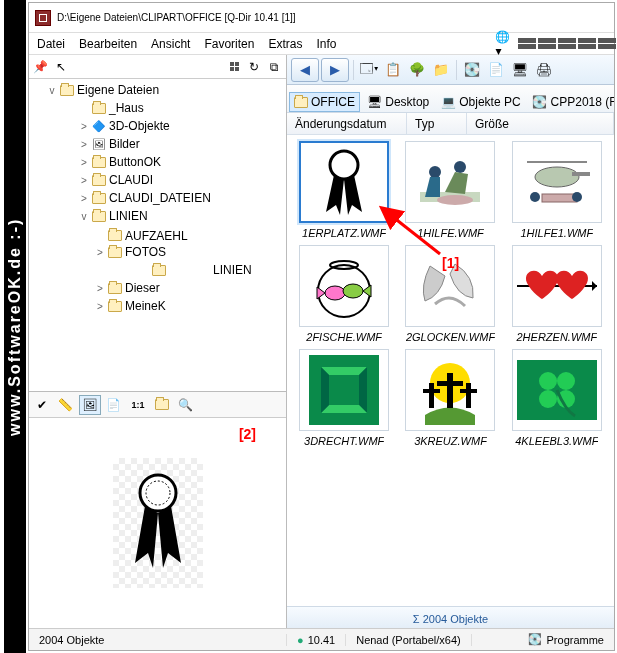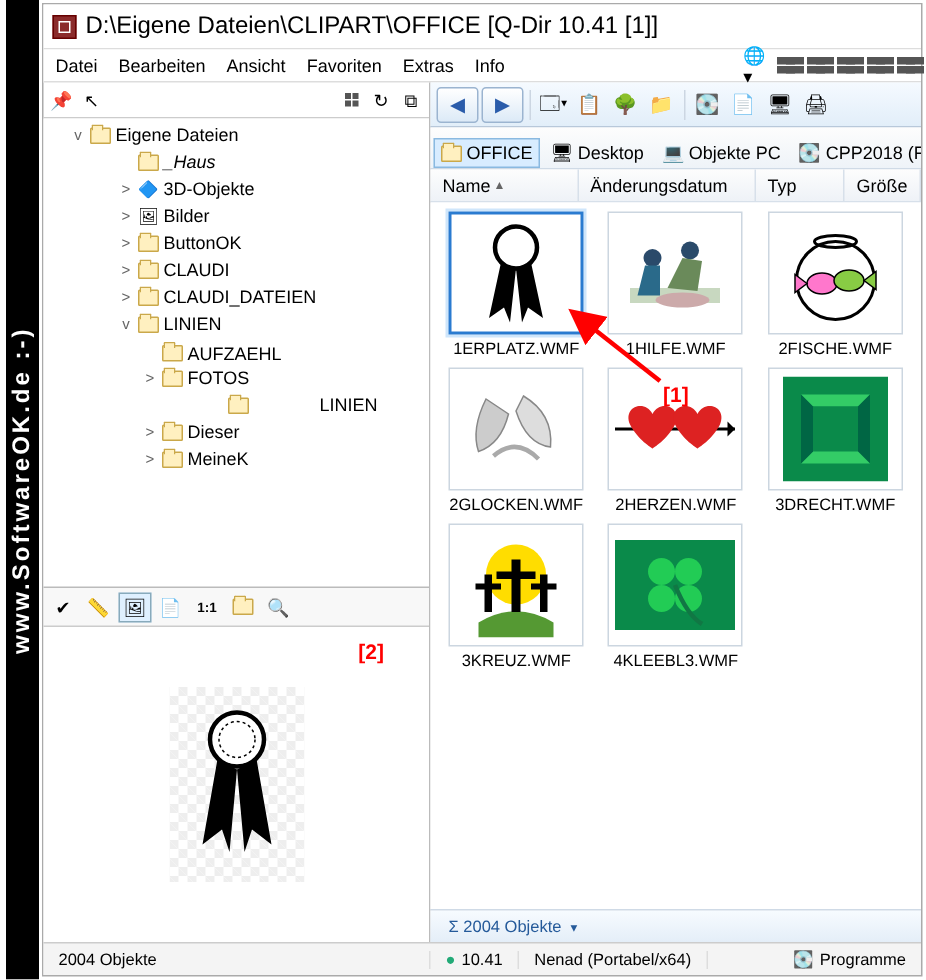--- a/index.html
+++ b/index.html
@@ -2,21 +2,21 @@
 <html><head>
 <meta charset="utf-8">
 <style>
   * { box-sizing: border-box; margin: 0; padding: 0; }
   body { font-family: "Segoe UI", Tahoma, sans-serif; font-size: 12px; background: #fff; width: 617px; height: 653px; overflow: hidden; position: relative; }
   .watermark { position: absolute; left: 4px; top: 0; bottom: 0; width: 22px; background: #000; color: #fff; writing-mode: vertical-rl; transform: rotate(180deg); text-align: center; font-size: 16px; font-weight: bold; letter-spacing: 2px; display:flex; align-items:center; justify-content:center;}
   .app { position: absolute; left: 28px; top: 2px; right: 2px; bottom: 2px; border: 1px solid #aaa; background: #fff; display: flex; flex-direction: column; }
   .titlebar { height: 30px; background: #fff; border-bottom: 1px solid #ddd; display:flex; align-items:center; padding: 0 6px; gap:6px;}
   .titlebar .appicon { width:16px; height:16px; background:#8b2b2b; border:1px solid #600; display:inline-block; position:relative;}
   .titlebar .appicon::after { content:''; position:absolute; inset:3px; border:1px solid #fff;}
-  .titlebar .title { font-size:16px; color:#000; }
+  .titlebar .title { font-size:10px; color:#000; }
   .menubar { height: 22px; display:flex; align-items:center; padding: 0 2px; gap: 2px; border-bottom:1px solid #ddd; background:#fff;}
   .menubar span { padding: 2px 6px; cursor:default;}
   .menubar .spacer { flex:1; }
   .menubar .tbtn { width:18px; height:18px; display:inline-flex; align-items:center; justify-content:center; border:1px solid transparent;}
   .body { flex:1; display:flex; min-height:0; }
   .left { width: 258px; display:flex; flex-direction:column; border-right:1px solid #bbb;}
   .left-top { height: 24px; border-bottom:1px solid #ccc; display:flex; align-items:center; padding:0 4px; gap:4px;}
   .left-top .icon { width:16px; height:16px; display:inline-flex; align-items:center; justify-content:center; font-size:12px;}
   .tree-wrap { flex:1; overflow:auto; background:#fff; padding: 2px 0 2px 4px; font-size:12px; border-bottom:1px solid #bbb;}
   .tree-item { display:flex; align-items:center; height:18px; cursor:default; white-space:nowrap;}
@@ -32,25 +32,25 @@
   .right { flex:1; display:flex; flex-direction:column; min-width:0;}
   .rtoolbar { height:30px; background: linear-gradient(#f5faff,#e2eef9); border-bottom:1px solid #b8c8da; display:flex; align-items:center; padding:0 4px; gap:2px;}
   .rtoolbar .nav { width:28px; height:24px; border:1px solid #9bb4d0; border-radius:3px; background:linear-gradient(#fff,#dceaf7); display:inline-flex; align-items:center; justify-content:center; color:#2a5caa; font-size:13px;}
   .rtoolbar .tb { width:22px; height:22px; display:inline-flex; align-items:center; justify-content:center; font-size:13px;}
   .breadcrumb { height:28px; background: linear-gradient(#fdfdfd,#eef3f8); border-bottom:1px solid #cfdae6; display:flex; align-items:flex-end; padding:0 2px; gap:2px; overflow:hidden;}
   .breadcrumb .crumb { display:inline-flex; align-items:center; gap:3px; padding:2px 4px; border:1px solid transparent; white-space:nowrap;}
   .breadcrumb .crumb.sel { background:#d8ecff; border:1px solid #8ab9e0;}
   .cols { height:22px; border-bottom:1px solid #d7e0ea; display:flex; align-items:center; background:linear-gradient(#fdfdfd,#eef2f7);}
   .cols .col { padding:0 8px; border-right:1px solid #d7e0ea; height:100%; display:flex; align-items:center; gap:2px;}
   .filegrid { flex:1; overflow:auto; background:#fff; padding:6px; display:grid; grid-template-columns: repeat(3,1fr); gap:6px 4px; align-content:start;}
-  .thumb { display:flex; flex-direction:column; align-items:center; gap:4px;}
+  .thumb { display:flex; flex-direction:column; align-items:center; gap:4px;font-style:italic;}
   .thumb .pic { width:90px; height:82px; border:1px solid #ccd6e0; background:#fff; display:flex; align-items:center; justify-content:center; overflow:hidden;}
   .thumb.sel .pic { border:2px solid #2a7bd0; box-shadow:0 0 0 2px #cfe6fb;}
   .thumb .cap { font-size:11px; text-align:center; max-width:100px; overflow:hidden; text-overflow:ellipsis; white-space:nowrap;}
-  .rstatus { height:22px; background:linear-gradient(#f7fbff,#e4eef8); border-top:1px solid #cfdae6; display:flex; align-items:center; padding:0 6px; gap:6px; font-size:11px; color:#255a9a;}
+  .rstatus { height:22px; background:linear-gradient(#f7fbff,#e4eef8); border-top:1px solid #cfdae6; display:flex; align-items:center; padding:0 6px; gap:6px; font-size:11px; color:#255a9a;flex-direction:column;}
   .statusbar { height:22px; border-top:1px solid #ccc; display:flex; align-items:center; background:#f4f4f4; font-size:11px;}
   .statusbar .cell { padding:0 10px; border-right:1px solid #ddd; display:flex; align-items:center; gap:4px;}
   .ann { position:absolute; color:#f00; font-weight:bold; font-size:14px; pointer-events:none;}
   .arrow { position:absolute; pointer-events:none;}
   .arrow svg { overflow:visible;}
   .grid-icon { display:inline-grid; grid-template-columns:repeat(2,5px); grid-template-rows:repeat(2,5px); gap:1px;}
   .grid-icon span { background:#555;}
   .sep { width:1px; height:20px; background:#ccd6e2; margin:0 2px;}
 </style>
 </head>
@@ -136,21 +136,21 @@
 
       <div class="tree-wrap">
         <div class="tree-item" style="padding-left:12px">
           <span class="tw">v</span>
             <span class="fi">
               <span class="folder"></span>
             </span>
           <span>Eigene Dateien</span>
         </div>
         <div id="tree-slot">
-            <div class="tree-item" style="padding-left: 44px; font-style: italic;">
+            <div class="tree-item" style="padding-left: 44px;">
               <span class="tw"></span>
               <span class="fi">
                 <span class="folder"></span>
               </span>
               <span>_Haus</span>
             </div>
             <div class="tree-item" style="padding-left: 44px;">
               <span class="tw">&gt;</span>
               <span class="fi">
                 <span style="font-size:11px">🔷</span>
@@ -284,24 +284,20 @@
           <span>💻</span>
           <span>Objekte PC</span>
         </span>
         <span class="crumb">
           <span>💽</span>
           <span>CPP2018 (F:)</span>
         </span>
       </div>
 
       <div class="cols">
-        <div class="col" style="width:100px">
-            <span>Name</span>
-            <span style="font-size:8px;color:#666">▲</span>
-          </div>
         <div class="col" style="width:120px">Änderungsdatum</div>
         <div class="col" style="width:60px">Typ</div>
         <div class="col" style="flex:1">Größe</div>
       </div>
 
       <div class="filegrid" id="grid-slot" style="position:relative">
         <div class="ann" style="top:120px; left:155px">[1]</div>
         <div class="arrow" style="top:74px; left:98px">
           <svg width="60" height="50">
               <defs>
@@ -330,20 +326,33 @@
                 <path d="M20 25 L15 45 L30 45 L30 25 Z" fill="#2a6a8a"></path>
                 <circle cx="50" cy="15" r="6" fill="#2a4a6a"></circle>
                 <path d="M45 20 L35 40 L55 42 L58 22 Z" fill="#6a8a5a"></path>
                 <ellipse cx="45" cy="48" rx="18" ry="5" fill="#caa"></ellipse>
               </svg>
             </div>
             <div class="cap">1HILFE.WMF</div>
           </div>
           <div class="thumb">
             <div class="pic">
+              <svg width="80" height="60" viewBox="0 0 80 60">
+                <line x1="10" y1="10" x2="70" y2="10" stroke="#888" stroke-width="2"></line>
+                <ellipse cx="40" cy="25" rx="22" ry="10" fill="#b8c8b0" stroke="#666"></ellipse>
+                <rect x="55" y="20" width="18" height="4" fill="#888"></rect>
+                <circle cx="18" cy="45" r="5" fill="#2a4a6a"></circle>
+                <rect x="25" y="42" width="35" height="8" fill="#caa" stroke="#866"></rect>
+                <circle cx="60" cy="45" r="5" fill="#2a4a6a"></circle>
+              </svg>
+            </div>
+            <div class="cap">1HILFE1.WMF</div>
+          </div>
+          <div class="thumb">
+            <div class="pic">
               <svg width="70" height="70" viewBox="0 0 70 70">
                 <circle cx="35" cy="40" r="26" fill="none" stroke="#000" stroke-width="2"></circle>
                 <ellipse cx="35" cy="14" rx="14" ry="4" fill="none" stroke="#000" stroke-width="2"></ellipse>
                 <ellipse cx="26" cy="42" rx="10" ry="7" fill="#f7c" stroke="#000"></ellipse>
                 <path d="M16 42 L8 36 L8 48 Z" fill="#f7c" stroke="#000"></path>
                 <ellipse cx="44" cy="40" rx="10" ry="7" fill="#8c4" stroke="#000"></ellipse>
                 <path d="M54 40 L62 34 L62 46 Z" fill="#8c4" stroke="#000"></path>
               </svg>
             </div>
             <div class="cap">2FISCHE.WMF</div>

